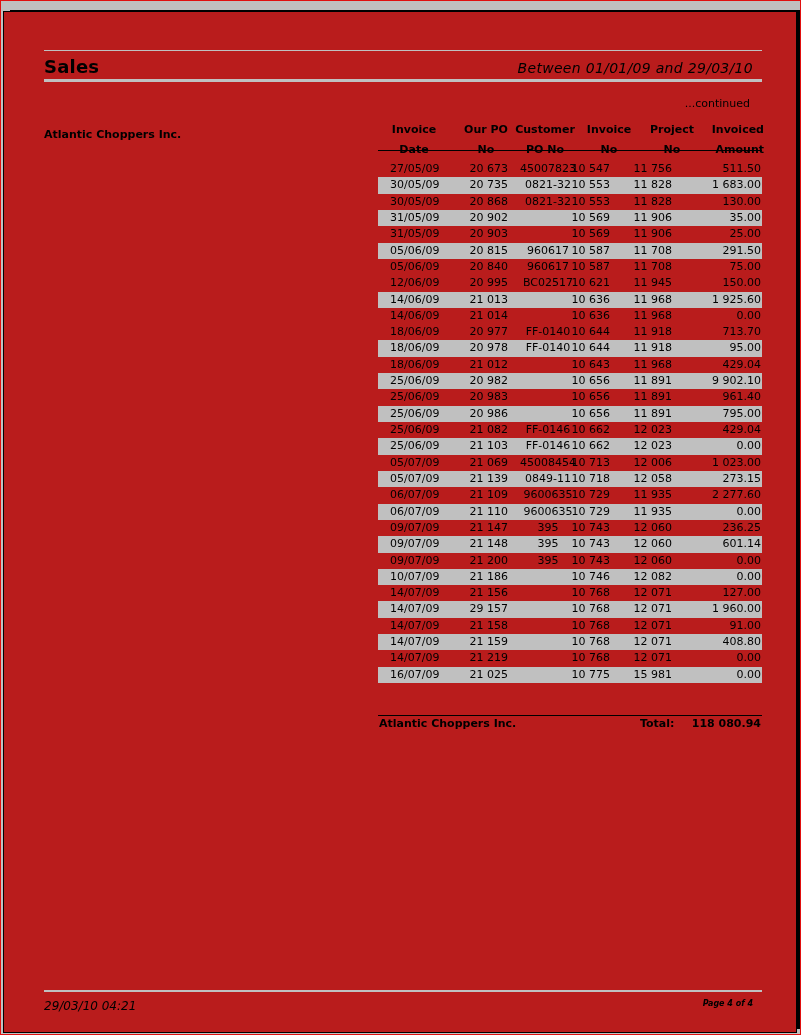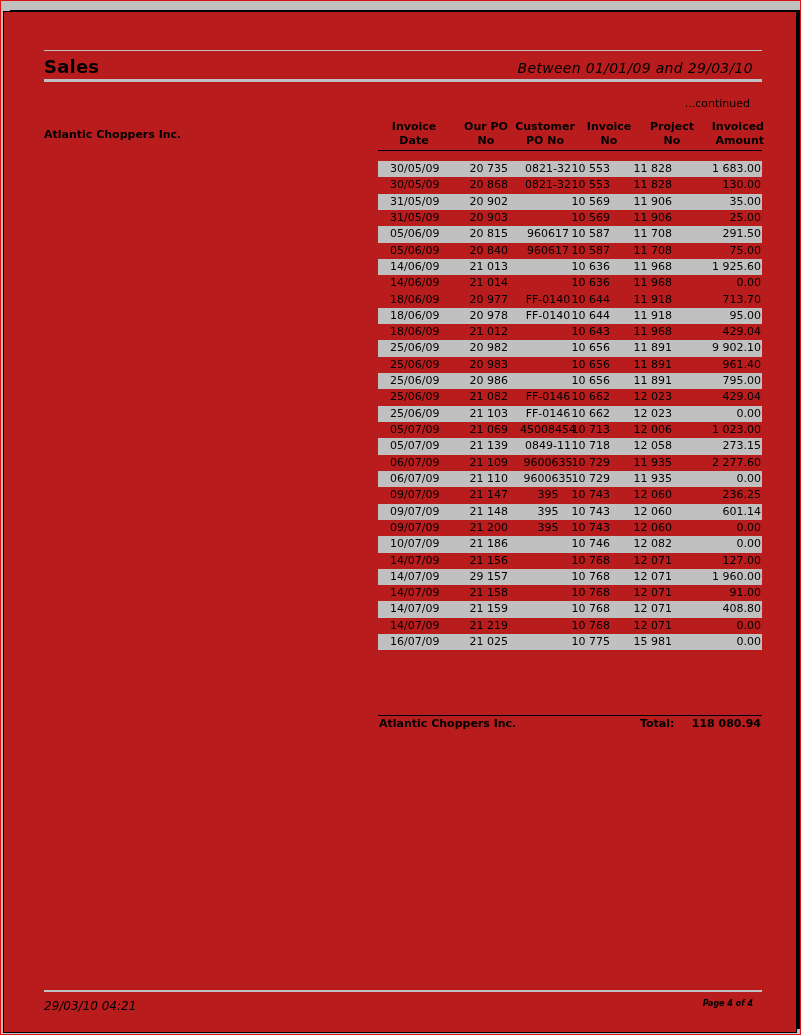--- a/index.html
+++ b/index.html
@@ -35,21 +35,21 @@
   .continued {
     position: absolute; right: 46px; top: 85px; font-size: 11px;
   }
   .customer {
     position: absolute; left: 40px; top: 116px; font-size: 11px; font-weight: bold;
   }
   .table { position: absolute; left: 374px; top: 107px; width: 384px; }
   .thead { position: relative; height: 31px; border-bottom: 1px solid #000; }
   .th {
     position: absolute; top: 1px; font-size: 11px; font-weight: bold;
-    line-height: 14px; text-align: center; white-space: pre-line;
+    line-height: 20px; text-align: center; white-space: pre-line;
   }
   .rows { position: absolute; top: 42px; left: 0; width: 384px; }
   .row { position: relative; height: 16.32px; font-size: 11px; line-height: 16px; }
   .row.shaded { background: #c0c0c0; }
   .cell { position: absolute; top: 0; white-space: nowrap; }
   .c-date { left: 12px; }
   .c-ourpo { right: 254px; }
   .c-cust { left: 132px; width: 76px; text-align: center; }
   .c-inv { right: 152px; }
   .c-proj { right: 90px; }
@@ -92,20 +92,28 @@
         <div class="th" style="left:135px;width:64px;">Customer
 PO No</div>
         <div class="th" style="left:203px;width:56px;">Invoice
 No</div>
         <div class="th" style="left:266px;width:56px;">Project
 No</div>
         <div class="th" style="left:326px;width:60px;text-align:right;">Invoiced
 Amount</div>
       </div>
       <div class="rows" id="rows">
+          <div class="row">
+            <span class="cell c-date">27/05/09</span>
+            <span class="cell c-ourpo">20 673</span>
+            <span class="cell c-cust">45007823</span>
+            <span class="cell c-inv">10 547</span>
+            <span class="cell c-proj">11 756</span>
+            <span class="cell c-amt">511.50</span>
+          </div>
           <div class="row shaded">
             <span class="cell c-date">30/05/09</span>
             <span class="cell c-ourpo">20 735</span>
             <span class="cell c-cust">0821-32</span>
             <span class="cell c-inv">10 553</span>
             <span class="cell c-proj">11 828</span>
             <span class="cell c-amt">1 683.00</span>
           </div>
           <div class="row">
             <span class="cell c-date">30/05/09</span>
@@ -140,20 +148,28 @@
             <span class="cell c-amt">291.50</span>
           </div>
           <div class="row">
             <span class="cell c-date">05/06/09</span>
             <span class="cell c-ourpo">20 840</span>
             <span class="cell c-cust">960617</span>
             <span class="cell c-inv">10 587</span>
             <span class="cell c-proj">11 708</span>
             <span class="cell c-amt">75.00</span>
           </div>
+          <div class="row">
+            <span class="cell c-date">12/06/09</span>
+            <span class="cell c-ourpo">20 995</span>
+            <span class="cell c-cust">BC02517</span>
+            <span class="cell c-inv">10 621</span>
+            <span class="cell c-proj">11 945</span>
+            <span class="cell c-amt">150.00</span>
+          </div>
           <div class="row shaded">
             <span class="cell c-date">14/06/09</span>
             <span class="cell c-ourpo">21 013</span>
             <span class="cell c-cust"></span>
             <span class="cell c-inv">10 636</span>
             <span class="cell c-proj">11 968</span>
             <span class="cell c-amt">1 925.60</span>
           </div>
           <div class="row">
             <span class="cell c-date">14/06/09</span>

